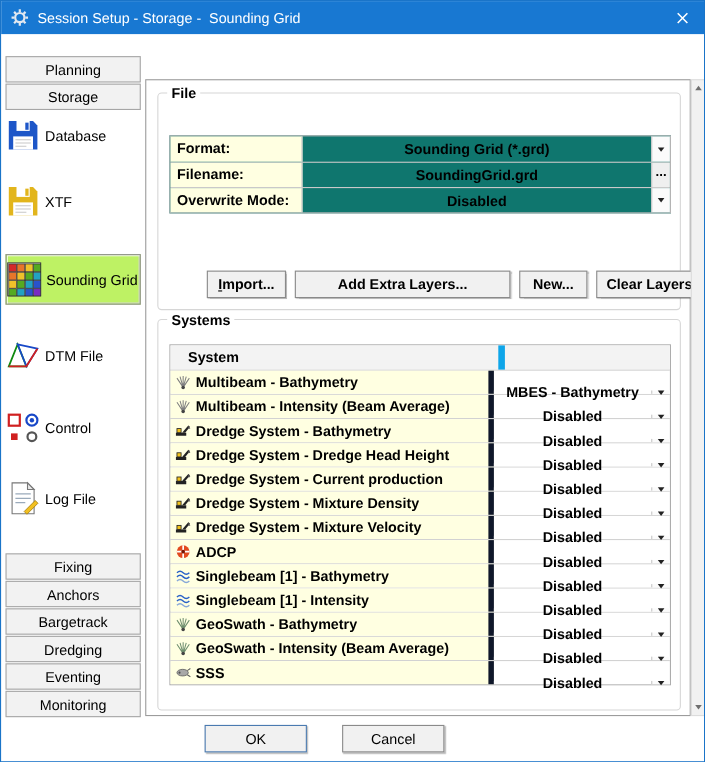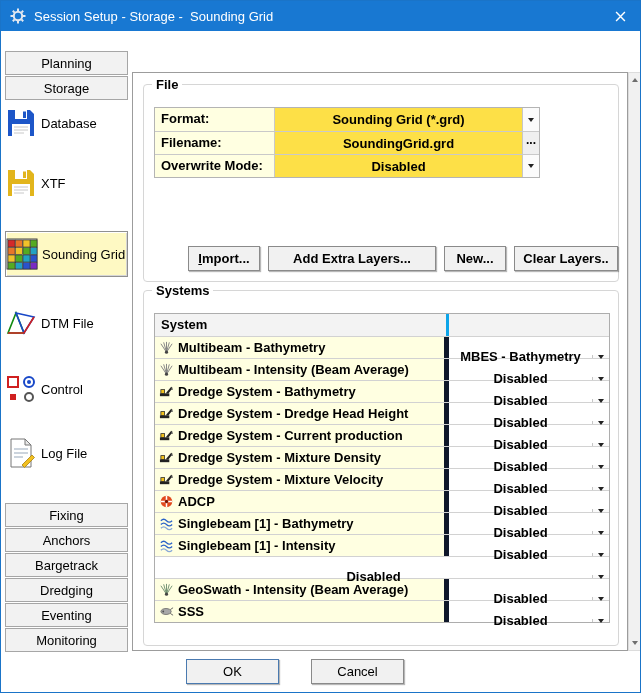--- a/index.html
+++ b/index.html
@@ -14,57 +14,57 @@
     display:flex; align-items:center; padding-left:9px; color:#fff; }
   .titlebar .title { margin-left:8px; white-space:pre; font-size:13px; }
   .close-btn { margin-left:auto; width:40px; height:30px; display:flex; align-items:center; justify-content:center; cursor:pointer; }
   
   .side-btn { position:absolute; left:4px; width:123px; height:24px; background:#f2f2f2;
     border:1px solid #a6a6a6; font:inherit; color:#000; text-align:center; }
   .side-item { position:absolute; left:4px; width:123px; display:flex; 
     align-items:center; gap:4px; padding:6px 0; cursor:pointer; }
   .side-item .si { width:32px; height:32px; }
   .side-item .si-label { font-size:13px; }
-  .side-item.selected { border:1px solid #909090; background:#fef9c3;
+  .side-item.selected { border:1px solid #909090; background:#bef264;
     box-shadow: inset 1px 1px 0 #ffffff, inset -1px -1px 0 #d6d6d6; }
   .icon-blue { color:#1d56c8; }
   .icon-yellow { color:#e2b51c; }
   
   .tabstrip { position:absolute; left:131px; top:48px; height:24px; display:flex; align-items:flex-end; z-index:5; }
   .tab { border:1px solid #a0a0a0; border-bottom:none; background:#f1f1f1; height:20px;
     padding:2px 9px 0; margin-right:2px; margin-bottom:1px; white-space:nowrap; cursor:pointer; }
   .tab.active { background:#fff; height:24px; padding-top:4px; margin-bottom:0; }
   .panel { position:absolute; left:131px; top:71px; width:496px; height:579px; background:#fff; border:1px solid #9c9c9c;font-weight:bold; }
   
   .group { position:absolute; border:1px solid #d6d6d6; border-radius:4px; }
   .group-file { left:10px; top:11px; width:476px; height:198px; }
   .group-systems { left:10px; top:217px; width:476px; height:356px; }
   .legend { position:absolute; top:-8px; left:8px; background:#fff; padding:0 4px; line-height:15px; }
   
-  .file-rows { position:absolute; left:10px; top:22px; width:386px; border:1px solid #b4b4b4; background:#fde047; }
+  .file-rows { position:absolute; left:10px; top:38px; width:456px; border:1px solid #b4b4b4; background:#0f766e; }
   .frow { display:flex; height:23px; align-items:stretch; border-top:1px solid #c9c9c9; }
   .frow:first-child { border-top:none; }
   .flabel { width:120px; background:#ffffe1; padding:3px 6px; border-right:1px solid #c9c9c9; }
   .fvalue { flex:1; display:flex; align-items:center; justify-content:center; cursor:default; }
   .combo { width:17px; border-left:1px solid #c6c6c6; background:#fbfbfb;
     display:flex; align-items:center; justify-content:center; cursor:pointer; }
   .arr { width:0; height:0; border-left:3.5px solid transparent; border-right:3.5px solid transparent; border-top:4.5px solid #222; }
   .browse-btn { width:17px; border:none; border-left:1px solid #c6c6c6; background:#efefef;
     font:inherit; font-size:12px; line-height:8px; padding-bottom:6px; cursor:pointer; }
   
   .push { background:#f1f1f1; border:1px solid #8a8a8a; box-shadow:1px 1px 1px rgba(0,0,0,0.28);
     font:inherit; color:#000; height:25px; text-align:center; cursor:pointer; }
   .file-buttons { position:absolute; left:44px; top:161px; display:flex; gap:8px; }
-  .b-import { width:72px; } .b-extra { width:168px; } .b-new { width:62px; } .b-clear { width:104px; }
+  .b-import { width:72px; } .b-extra { width:196px; } .b-new { width:62px; } .b-clear { width:104px; }
   .mnemonic { display:block; }
   .b-import .mnemonic::first-letter { text-decoration:underline; }
   
   .sys-table { position:absolute; left:10px; top:22px; width:456px; border:1px solid #adadad; background:#fff; }
   .thead { display:flex; height:22px; background:#f3f3f3; }
-  .th-l { width:294px; padding:3px 6px; border-right:3px solid #0ea5e9; }
+  .th-l { width:294px; padding:3px 6px; border-right:6px solid #0ea5e9;margin-left:10px; }
   .th-r { flex:1; }
   .trow { display:flex; height:22px; border-top:1px solid #d2d2d2; }
   .tc-l { width:294px; background:#ffffe1; display:flex; align-items:center; gap:4px;
     padding:0 4px; border-right:5px solid #0f172a; white-space:nowrap; overflow:hidden; }
   .ri { width:15px; height:15px; flex:none; }
   .tc-r { flex:1; position:relative; display:flex; align-items:center; justify-content:center; background:#fff; cursor:pointer;margin-top:18px; }
   .tc-r .tval { margin-right:17px; white-space:nowrap; }
   .tc-r .combo { position:absolute; right:0; top:0; bottom:0; }
   
   .ok-btn { position:absolute; left:185px; top:658px; width:93px; height:25px; border-color:#4a7ab0; }
@@ -421,20 +421,26 @@
           </div>
           <div class="tc-r">
             <span class="tval">Disabled</span>
             <div class="combo">
                 <span class="arr"></span>
               </div>
           </div>
         </div>
 
         <div class="trow">
+          <div class="tc-l">
+            <svg class="ri" style="color:#6f8f6f">
+                <use href="#i-fan"></use>
+              </svg>
+            <span>GeoSwath - Bathymetry</span>
+          </div>
           <div class="tc-r">
             <span class="tval">Disabled</span>
             <div class="combo">
                 <span class="arr"></span>
               </div>
           </div>
         </div>
 
         <div class="trow">
           <div class="tc-l">

